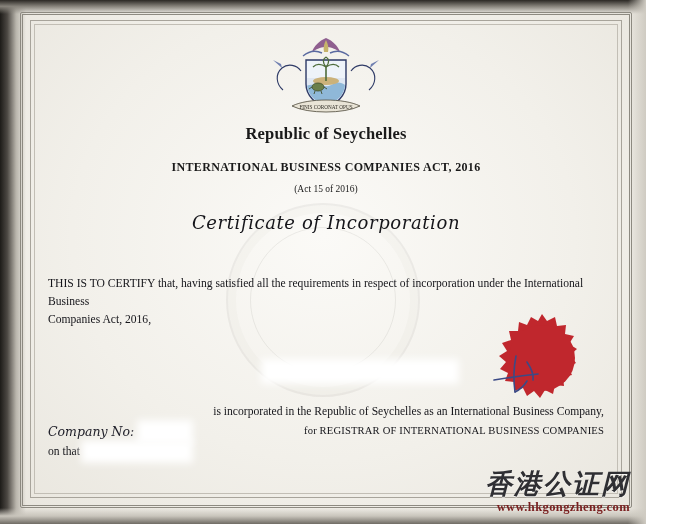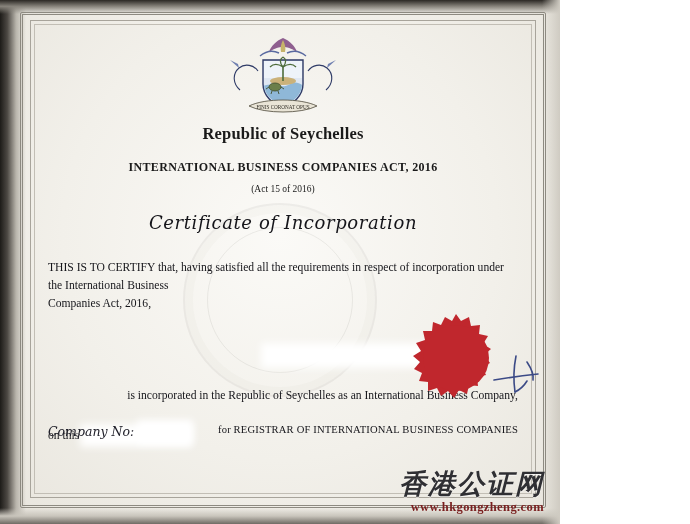--- a/index.html
+++ b/index.html
@@ -10,21 +10,21 @@
   body {
     width: 690px;
     height: 524px;
     overflow: hidden;
     font-family: "Liberation Serif", serif;
   }
 
   
   #certificate {
     position: relative;
-    width: 560px;
+    width: 646px;
     height: 524px;
     background: #f3f1ec;
     background-image:
       radial-gradient(ellipse at 50% 45%, #fbfaf7 0%, #f2f0ea 55%, #e8e5dd 100%);
     overflow: hidden;
   }
 
   
   .edge {
     position: absolute;
@@ -130,21 +130,21 @@
     text-align: center;
     margin-top: 18px;
     font-family: "DejaVu Serif", serif;
     font-style: italic;
     font-size: 18px;
     color: #15151a;
     letter-spacing: .6px;
   }
 
   .body-text {
-    margin-top: 26px;
+    margin-top: 42px;
     font-size: 11.6px;
     line-height: 1.55;
     color: #15151a;
     text-align: left;
   }
   .body-text p { margin: 0; }
   .line-gap-1 { margin-top: 34px !important; }
   .line-gap-2 { margin-top: 22px !important; text-align: right; }
   .line-gap-3 { margin-top: 22px !important; }
 
@@ -192,21 +192,21 @@
     width: 70px;
     height: 48px;
   }
 
   
   .footer-row {
     position: absolute;
     left: 48px; right: 42px;
     top: 424px;
     display: flex;
-    align-items: flex-start;
+    align-items: center;
     justify-content: space-between;
   }
   .company-no {
     font-family: "DejaVu Serif", serif;
     font-style: italic;
     font-size: 12.5px;
     color: #20202a;
     display: flex;
     align-items: center;
   }
@@ -305,21 +305,21 @@
       <p>THIS IS TO CERTIFY that, having satisfied all the requirements in respect of incorporation under the International Business</p>
       <p>Companies Act, 2016,</p>
 
       <p class="line-gap-1">
         <span class="redact redact-name"></span>
       </p>
 
       <p class="line-gap-2">is incorporated in the Republic of Seychelles as an International Business Company,</p>
 
       <p class="line-gap-3 date-row">
-        <span>on this</span>
+        <span>on that</span>
         <span class="redact redact-date"></span>
       </p>
 
     </div>
   </div>
 
   <svg class="seal" viewBox="0 0 104 104">
     <g fill="#c0272d">
       <path d="M52,2 L57,9 L65,5 L67,14 L76,13 L75,22 L84,24 L79,32 L87,37 L80,43 L86,51 L78,55 L82,63 L73,65 L74,74 L65,73 L63,82 L55,78 L50,86 L44,79 L37,84 L33,76 L24,79 L24,70 L15,69 L18,61 L10,57 L16,50 L9,44 L17,39 L12,31 L21,28 L19,19 L28,19 L29,10 L37,13 L41,5 L48,9 Z"></path>
     </g>

